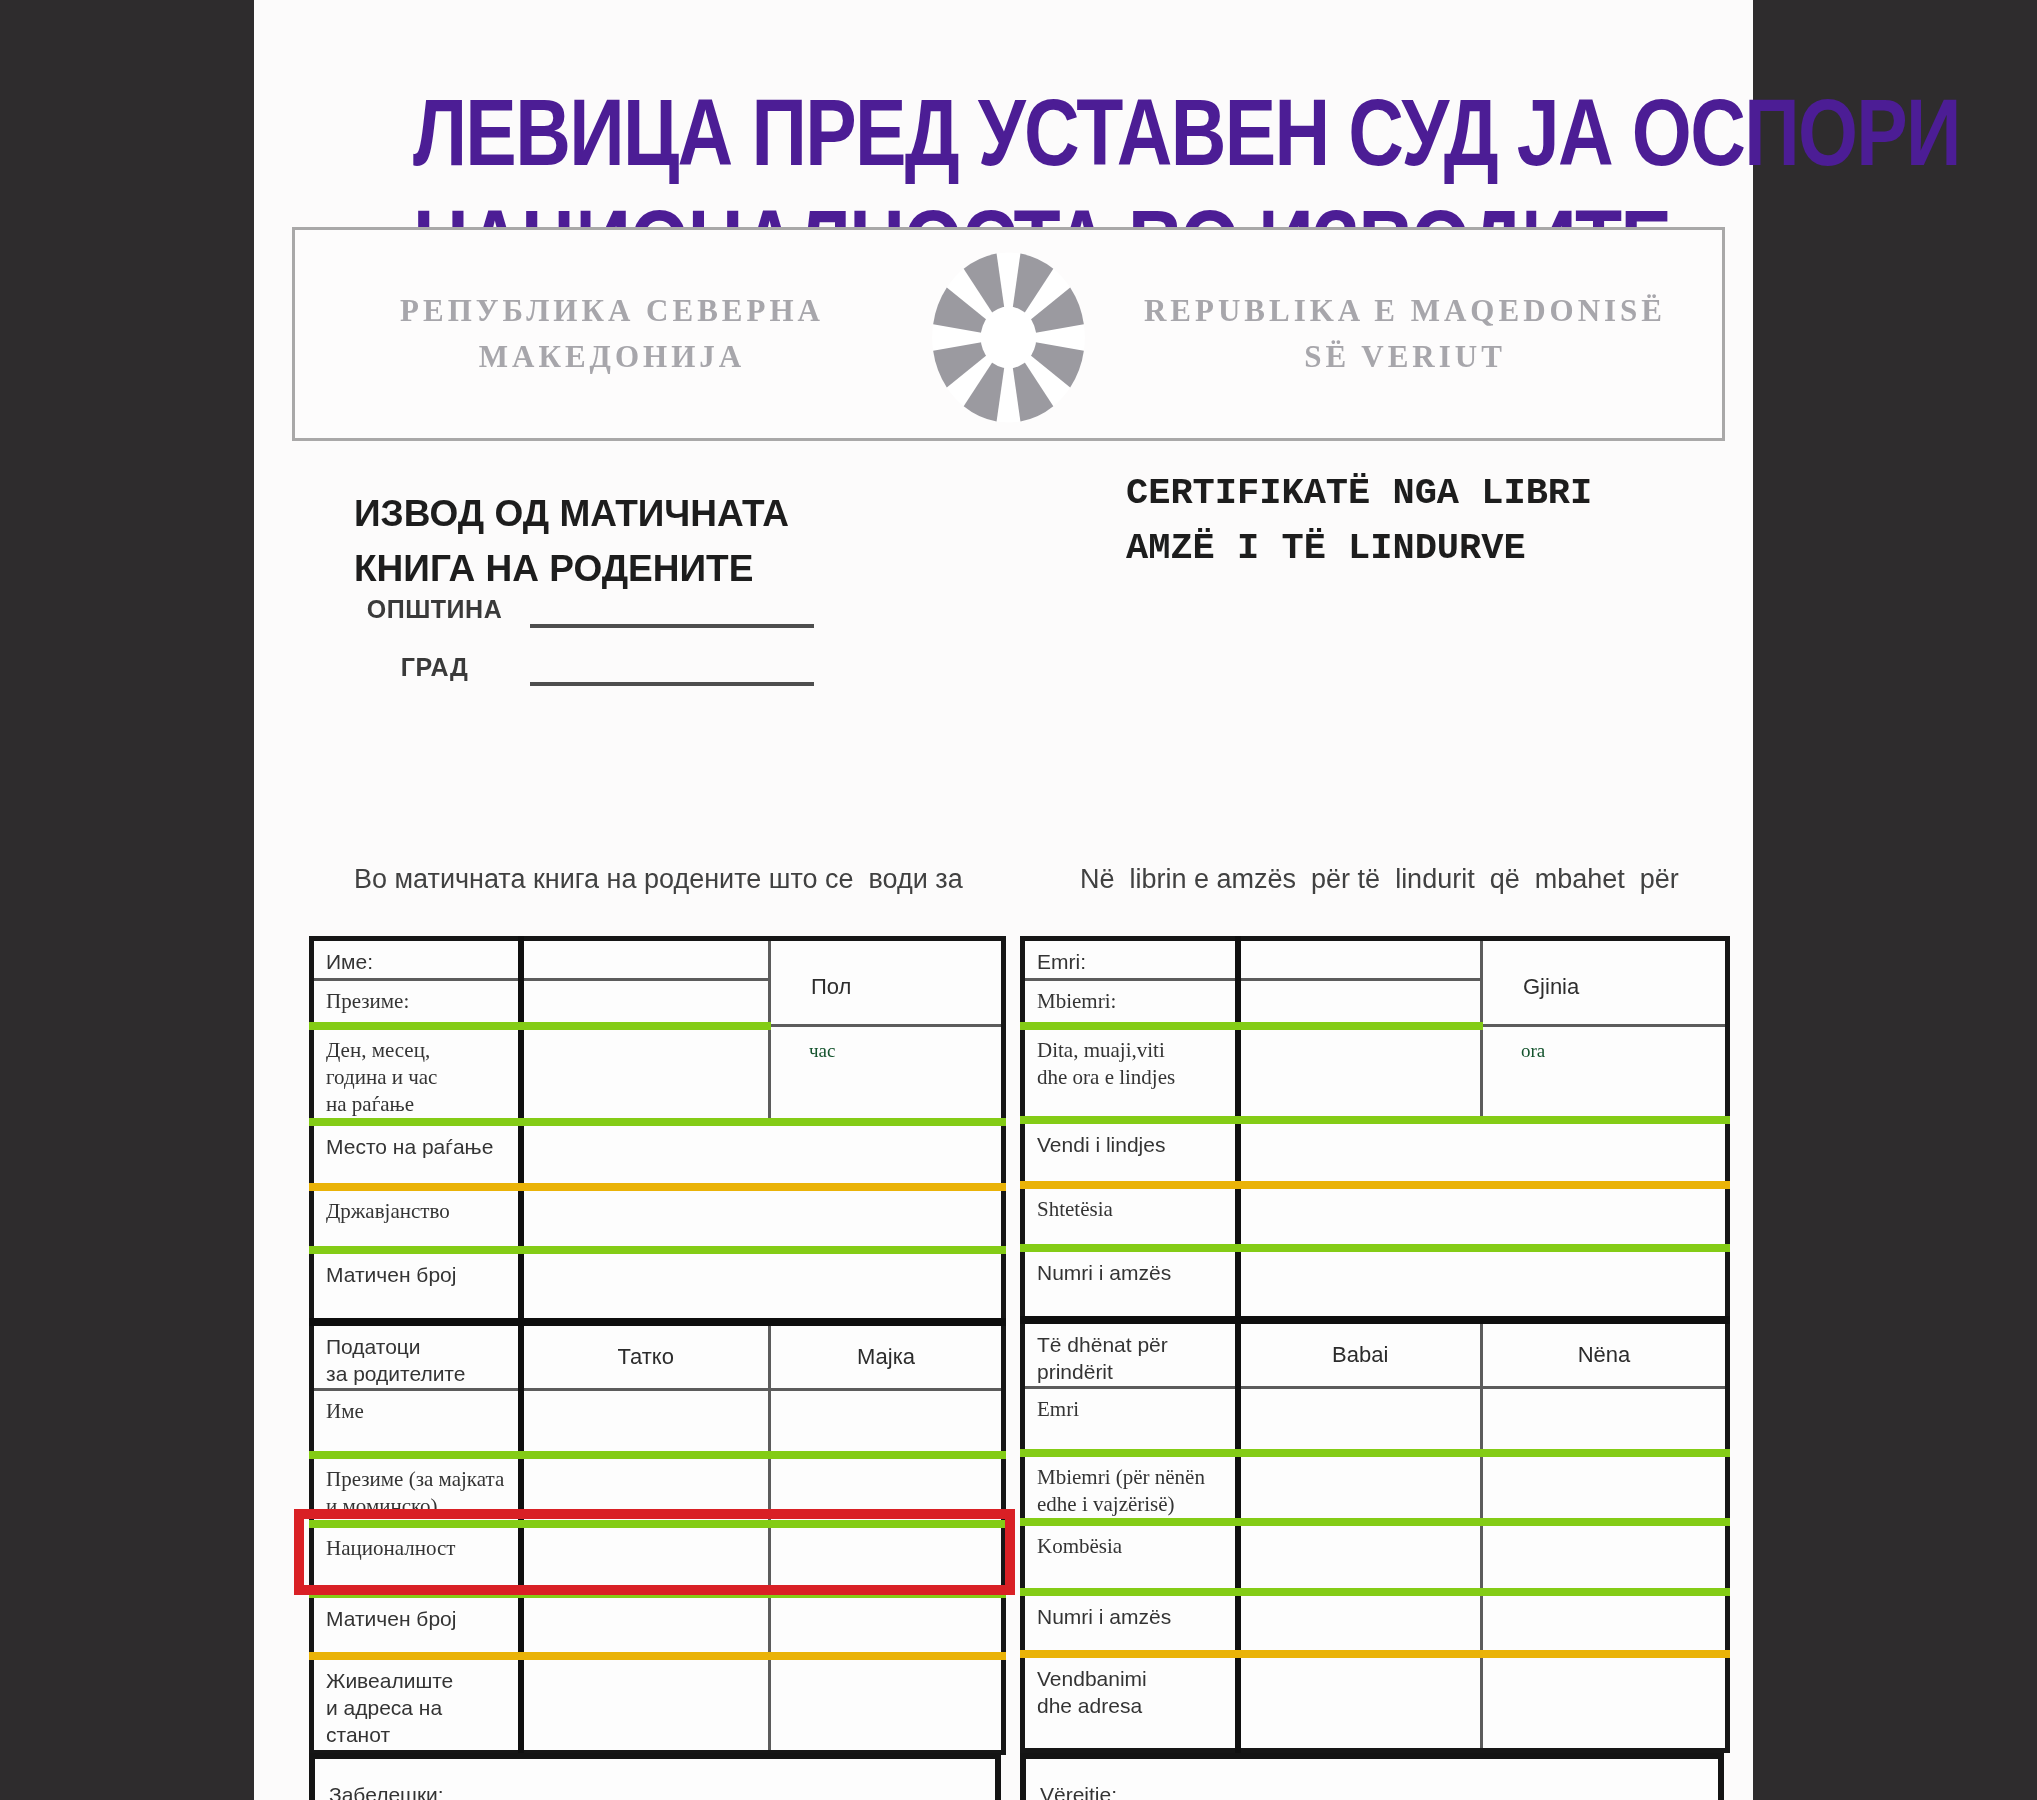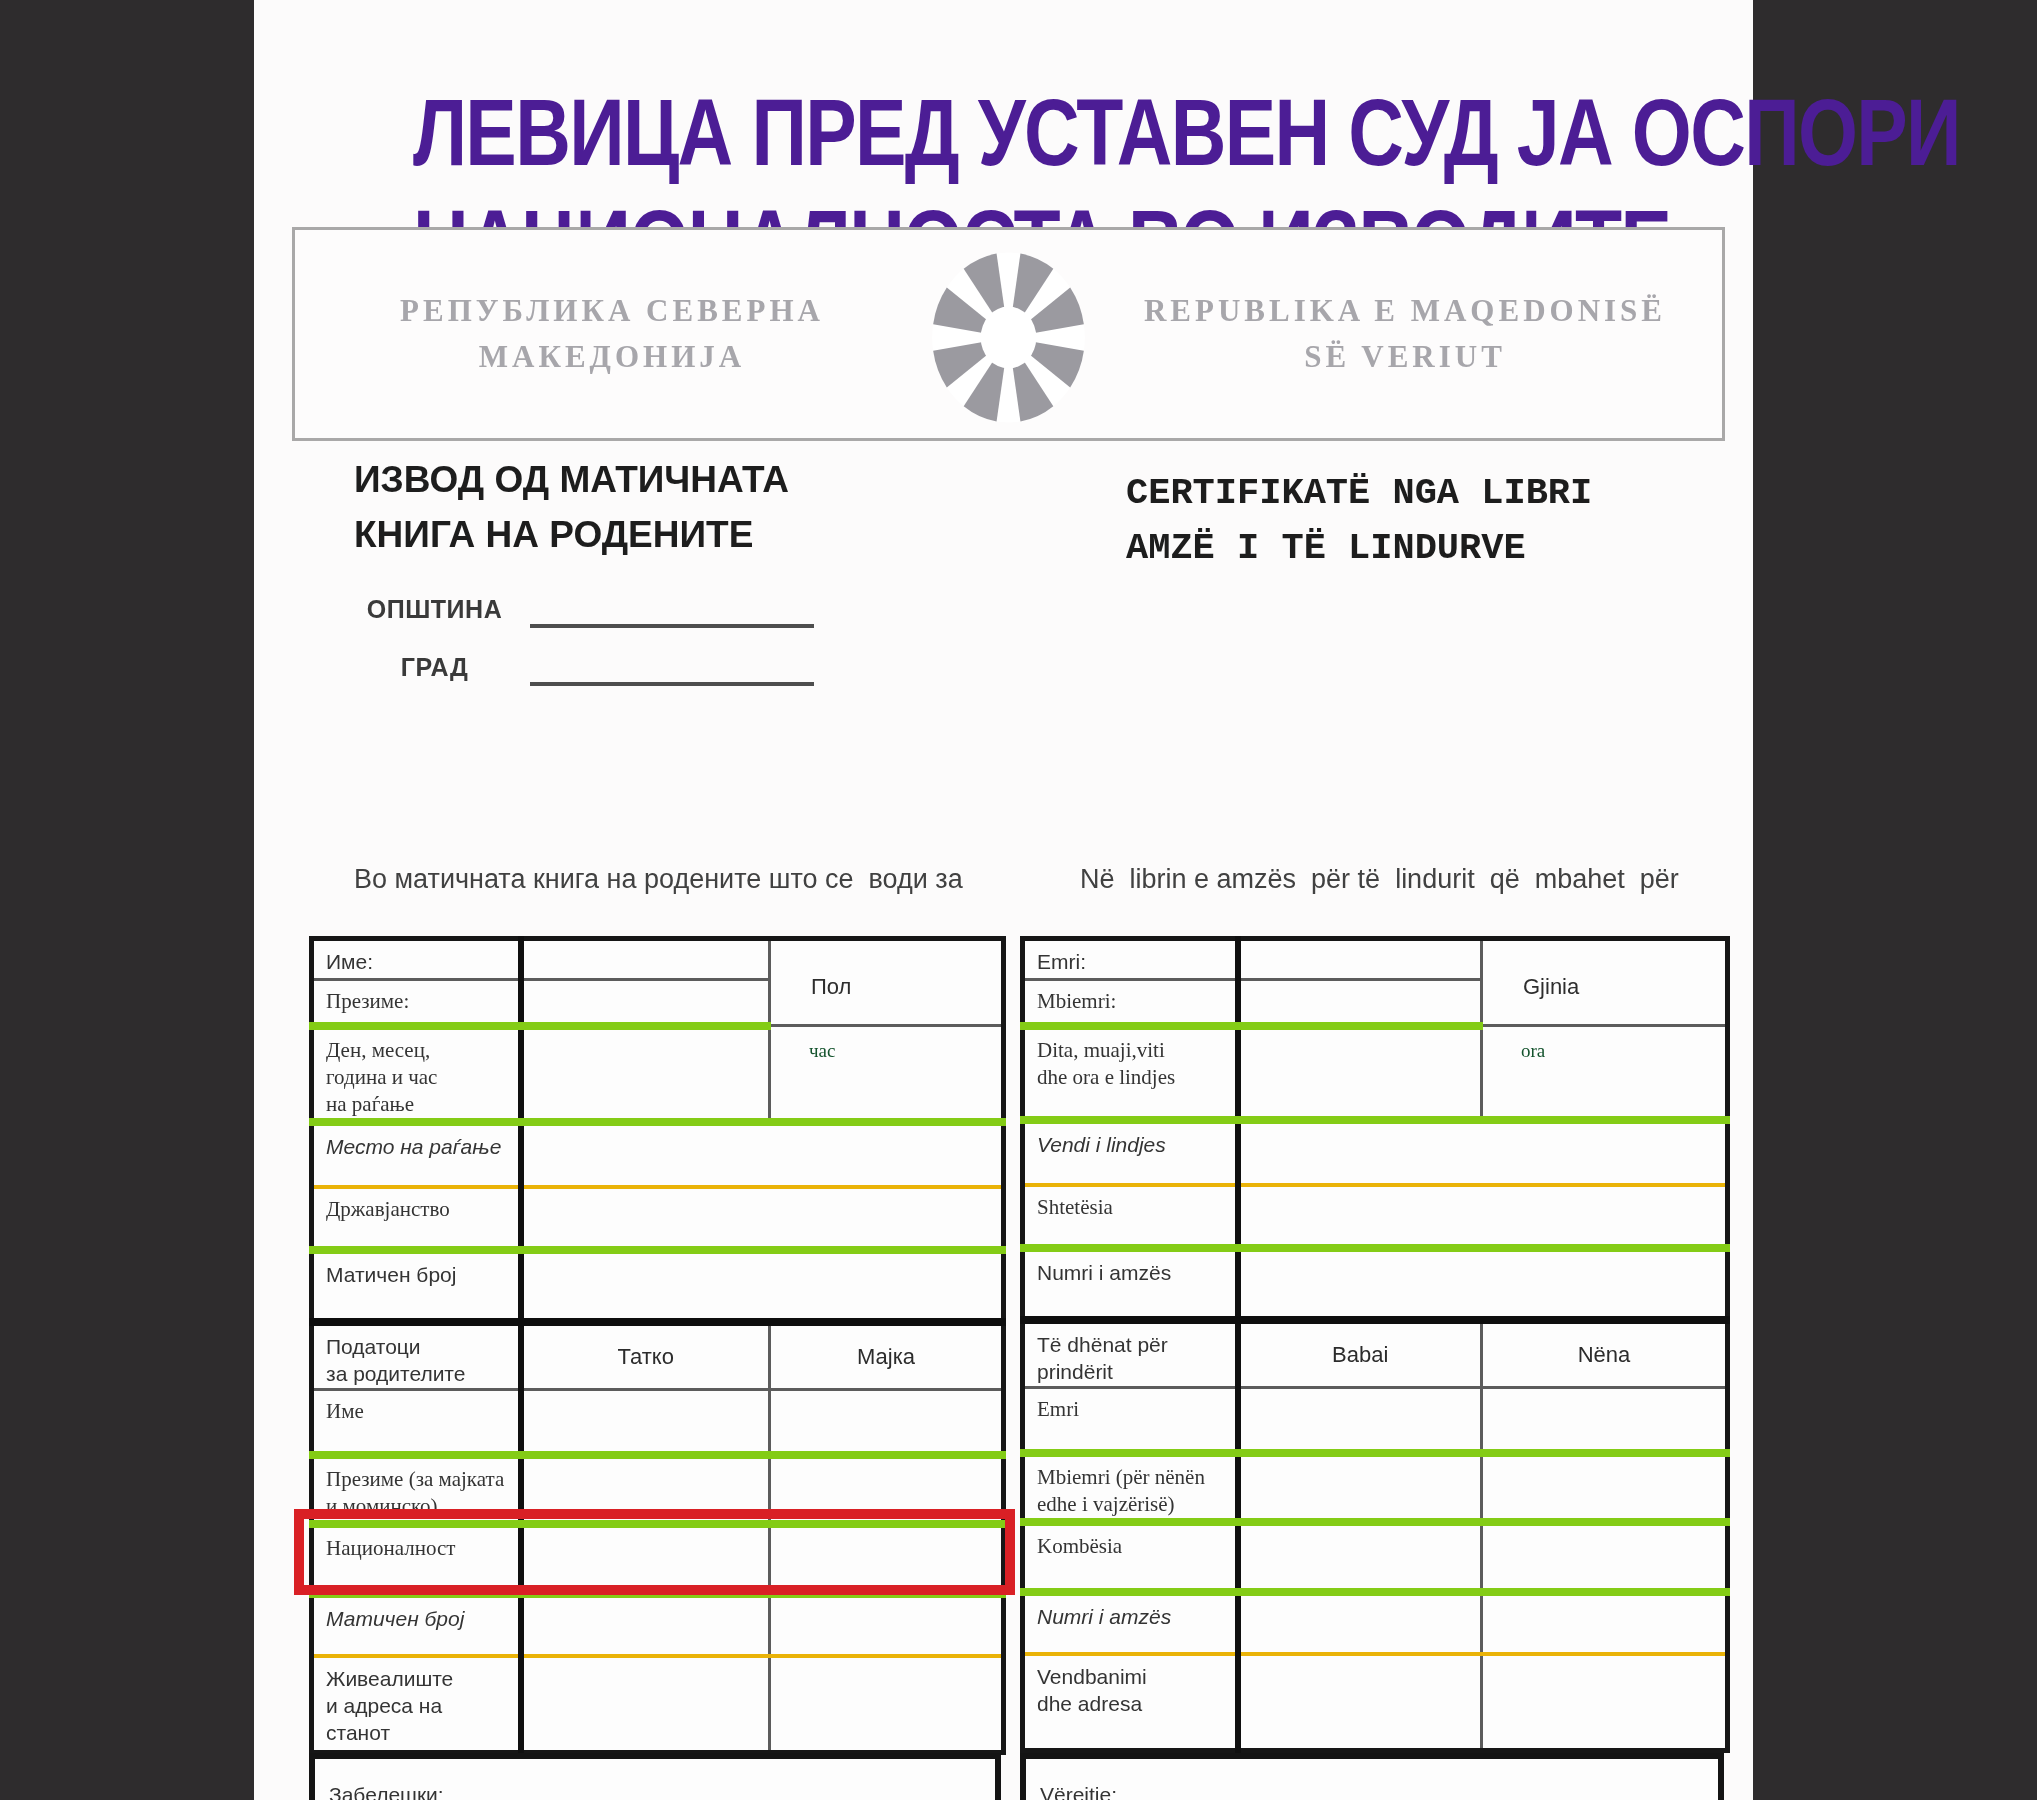--- a/index.html
+++ b/index.html
@@ -17,21 +17,21 @@
     border:3px solid #a9a8a8;box-sizing:border-box;background:#fdfcfc;
     display:flex;align-items:center;justify-content:space-between;}
   .lh-text{flex:1 1 0;text-align:center;font-family:"Liberation Serif", serif;
     font-weight:700;font-size:31px;line-height:46px;letter-spacing:4px;color:#a7a6ab;white-space:pre-line;}
   .emblem{width:159px;height:177px;flex:0 0 auto;margin-top:6px;}
   .emblem svg{width:100%;height:100%;}
 
   
   .doc-heading{position:absolute;font-weight:700;font-size:37px;line-height:55px;
     color:#1d1d1d;white-space:pre-line;letter-spacing:0;}
-  .h-mk{left:100px;top:452px;width:617px;}
+  .h-mk{left:100px;top:486px;width:617px;}
   .h-sq{left:872px;top:466px;width:577px;font-family:Liberation Mono, monospace;}
 
   
   .fields{position:absolute;display:flex;flex-direction:column;gap:24px;}
   .f-mk{left:95px;top:594px;width:468px;}
   .f-sq{left:925px;top:594px;width:463px;}
   .field-row{display:flex;align-items:flex-end;}
   .field-label{width:171px;text-align:center;font-weight:700;font-size:25px;color:#3a3a3a;
     letter-spacing:0.5px;padding-bottom:4px;}
   .blank{display:inline-block;height:30px;border-bottom:4px solid #4e4e4e;margin-left:10px;width:284px;}
@@ -43,21 +43,21 @@
 
   
   .doc-table{border-collapse:collapse;table-layout:fixed;position:absolute;background:#fdfdfd;
     border:5px solid #161616;}
   .t-mk{left:55px;top:936px;width:692px;}
   .t-sq{left:766px;top:936px;width:704px;}
   .doc-table td{border:3px solid #5c5c5c;vertical-align:top;padding:7px 6px 0 12px;
     font-size:21px;line-height:27px;color:#343434;white-space:pre-line;box-sizing:border-box;}
   .doc-table td.lbl{border-right:6px solid #101010;}
   tr.thickb td{border-bottom:8px solid #84cc16;font-family:Liberation Serif, serif;}
-  tr.midb  td{border-bottom:4px solid #eab308;font-style:italic;}
+  tr.midb  td{border-bottom:8px solid #eab308;}
   tr.sectb td{border-bottom:8px solid #0e0e0e;}
   td.sexcell{vertical-align:middle;padding-left:40px;font-size:22px;color:#2e2e2e;}
   td.hourcell{vertical-align:top;padding:10px 0 0 38px;font-size:19px;color:#14532d;}
   td.pheader{text-align:center;vertical-align:middle;padding:0;font-size:22px;color:#2c2c2c;}
 
   
   .red-box{position:absolute;left:40px;top:1509px;width:721px;height:86px;
     border:10px solid #d92025;box-sizing:border-box;z-index:5;background:transparent;}
 
   

